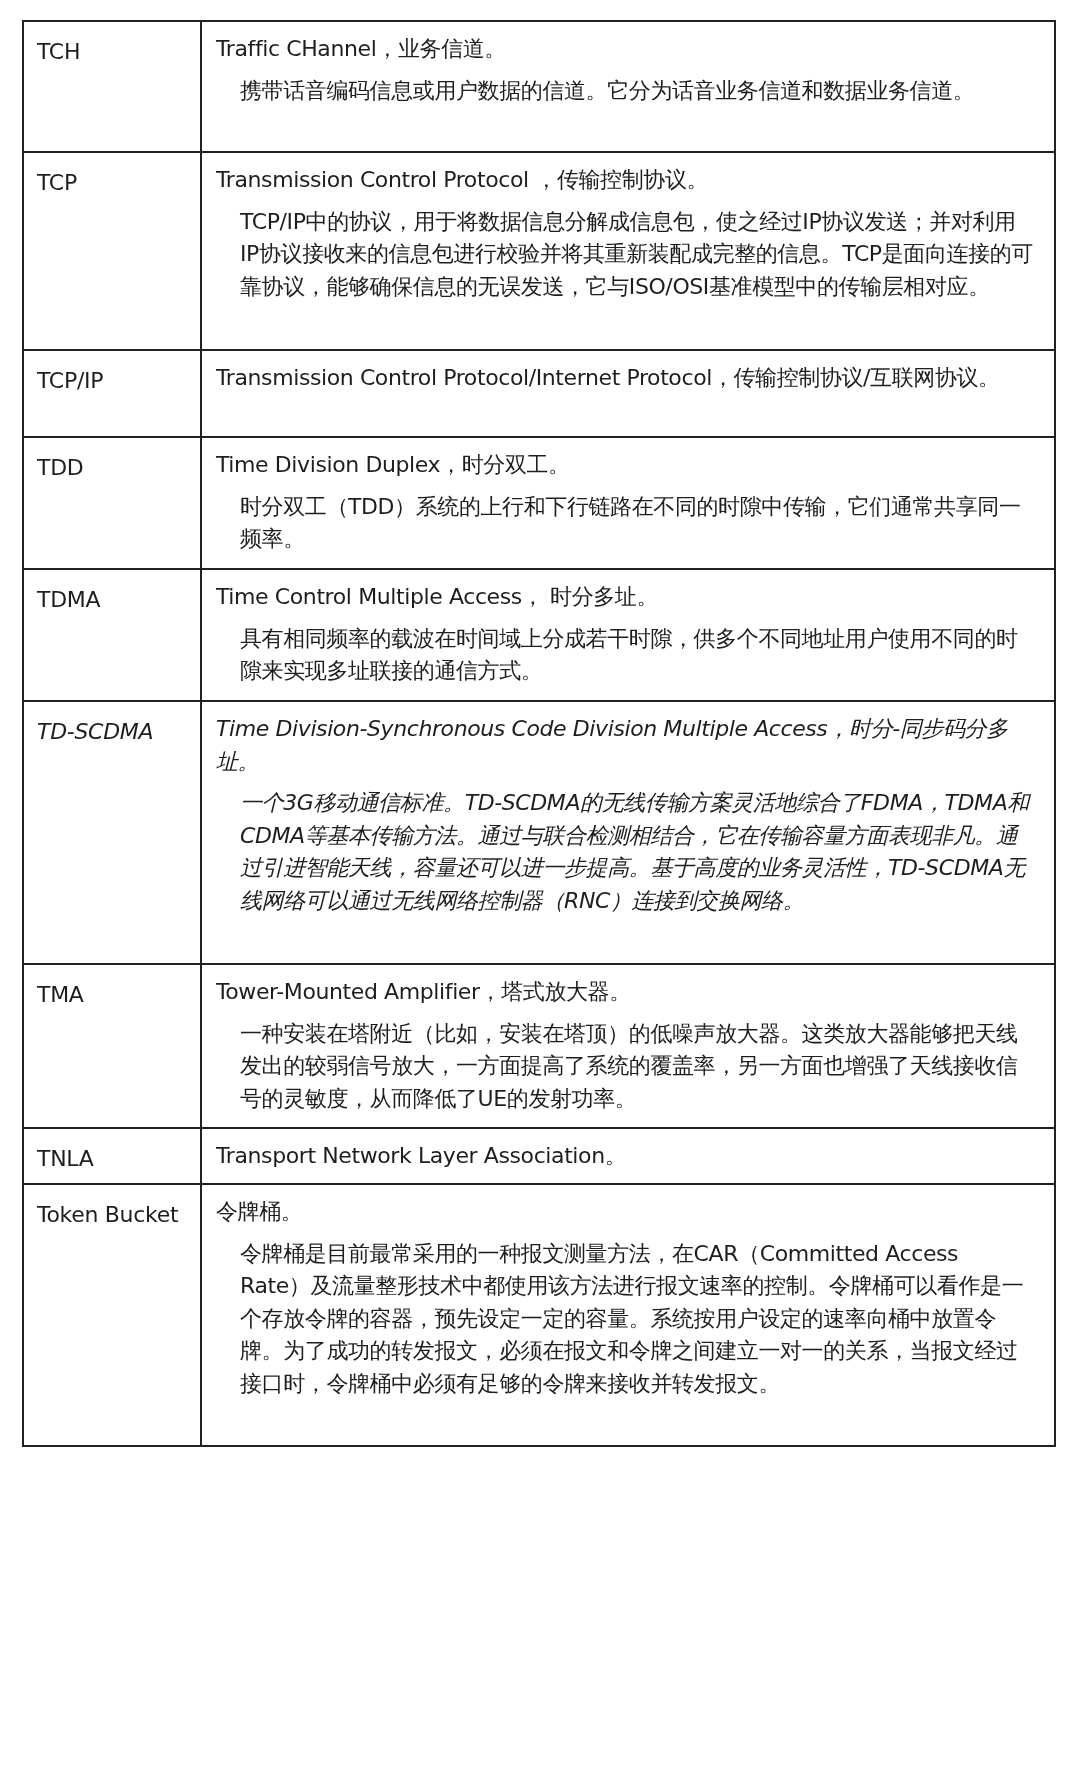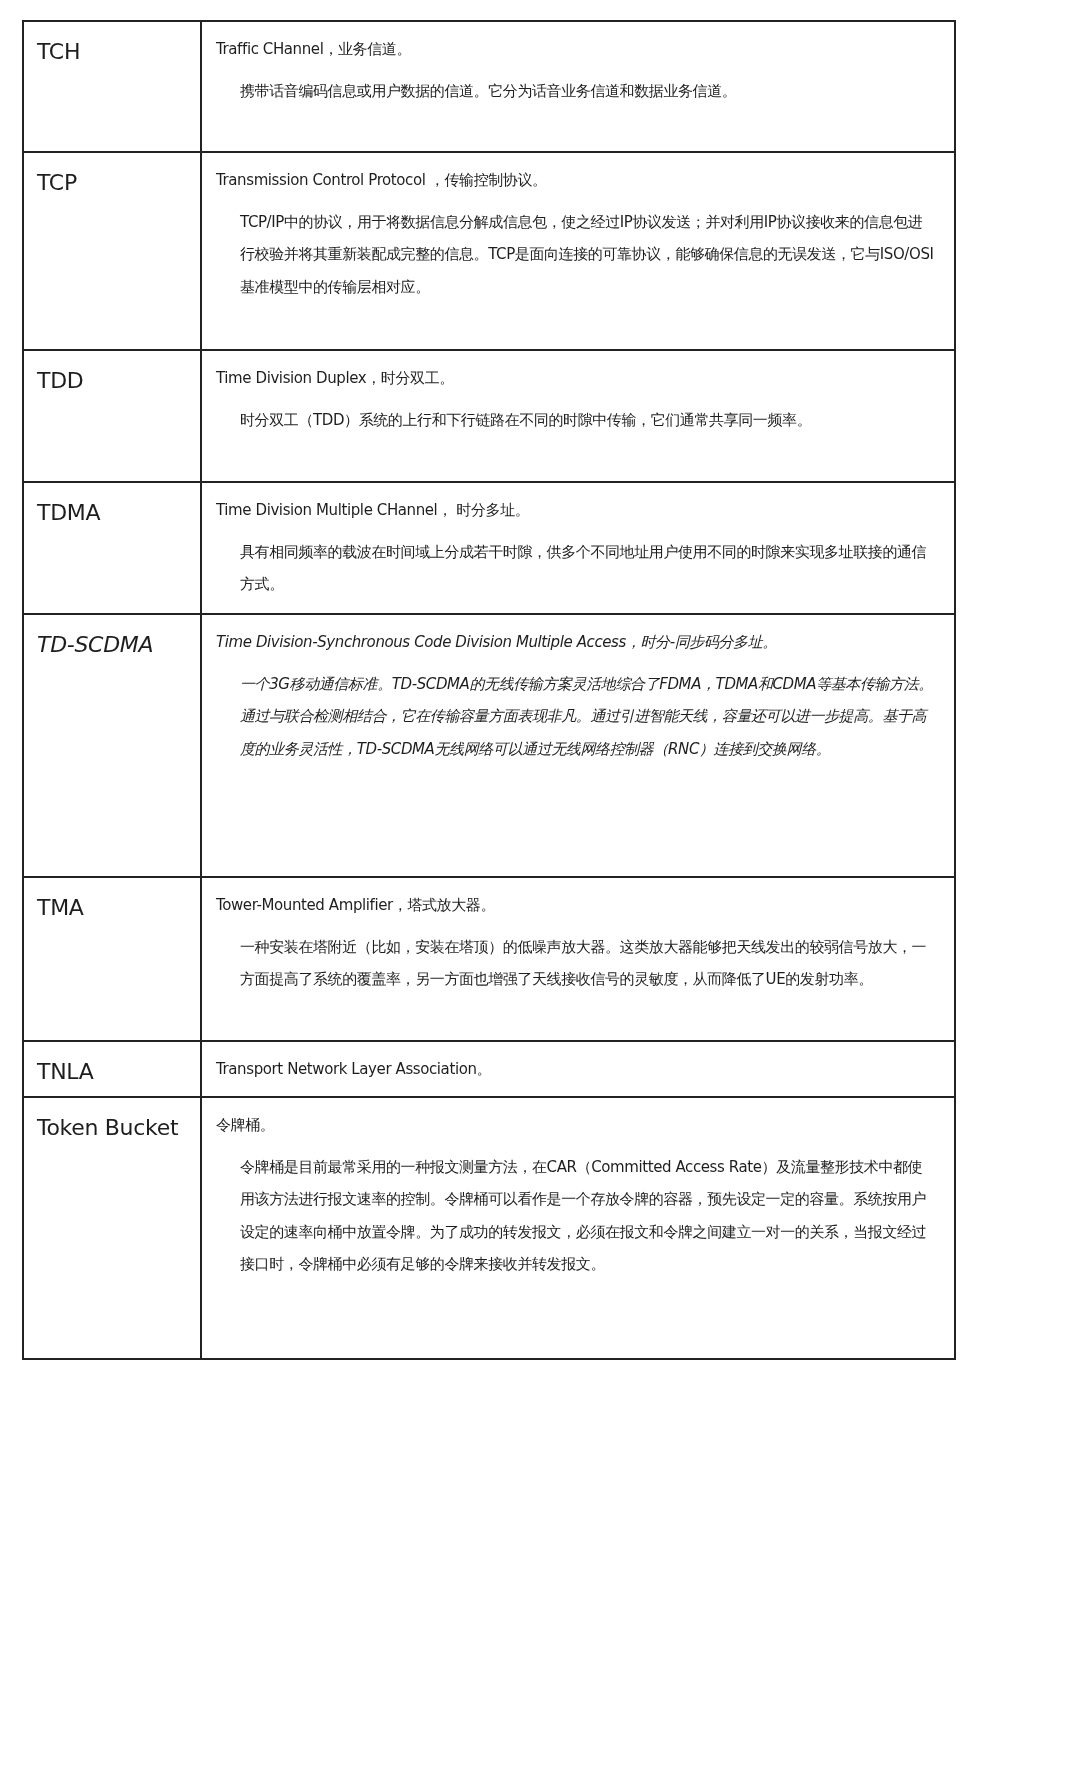--- a/index.html
+++ b/index.html
@@ -2,39 +2,39 @@
 <html><head>
 <meta charset="utf-8">
 <style>
   html, body { margin: 0; padding: 0; background: #ffffff; }
   body {
     width: 1080px; height: 1779px; position: relative; overflow: hidden;
     font-family: "DejaVu Sans", "Liberation Sans", sans-serif;
     color: #1e1e1e;
   }
   .glossary-table {
-    position: absolute; left: 22px; top: 20px; width: 934px;
+    position: absolute; left: 22px; top: 20px; width: 1034px;
     border-collapse: collapse; table-layout: fixed;
   }
   .glossary-table td {
     border: 2px solid #222;
     vertical-align: top;
     padding: 0;
   }
   .term-cell { width: 176px; }
   .term {
     display: block;
     padding: 14px 12px 0 13px;
     font-size: 22px;
     line-height: 32px;
     letter-spacing: -0.3px;
   }
   .desc {
     padding: 11px 20px 0 14px;
-    font-size: 15px;
+    font-size: 22px;
     line-height: 32.5px;
     letter-spacing: -0.4px;
   }
   .desc p { margin: 0; }
   .desc p.def { margin-top: 9px; margin-left: 24px; }
 </style>
 </head>
 <body>
 
 <table class="glossary-table">
@@ -54,38 +54,48 @@
       <td class="term-cell">
           <span class="term">TCP</span>
         </td>
       <td>
           <div class="desc">
             <p class="title">Transmission Control Protocol ，传输控制协议。</p>
             <p class="def">TCP/IP中的协议，用于将数据信息分解成信息包，使之经过IP协议发送；并对利用IP协议接收来的信息包进行校验并将其重新装配成完整的信息。TCP是面向连接的可靠协议，能够确保信息的无误发送，它与ISO/OSI基准模型中的传输层相对应。</p>
           </div>
         </td>
     </tr>
+    <tr style="height: 87px;">
+      <td class="term-cell">
+          <span class="term">TCP/IP</span>
+        </td>
+      <td>
+          <div class="desc">
+            <p class="title">Transmission Control Protocol/Internet Protocol，传输控制协议/互联网协议。</p>
+          </div>
+        </td>
+    </tr>
     <tr style="height: 132px;">
       <td class="term-cell">
           <span class="term">TDD</span>
         </td>
       <td>
           <div class="desc">
             <p class="title">Time Division Duplex，时分双工。</p>
             <p class="def">时分双工（TDD）系统的上行和下行链路在不同的时隙中传输，它们通常共享同一频率。</p>
           </div>
         </td>
     </tr>
     <tr style="height: 132px;">
       <td class="term-cell">
           <span class="term">TDMA</span>
         </td>
       <td>
           <div class="desc">
-            <p class="title">Time Division Multiple CHannel， 时分多址。</p>
+            <p class="title">Time Control Multiple Access， 时分多址。</p>
             <p class="def">具有相同频率的载波在时间域上分成若干时隙，供多个不同地址用户使用不同的时隙来实现多址联接的通信方式。</p>
           </div>
         </td>
     </tr>
     <tr style="height: 263px; font-style: italic;">
       <td class="term-cell">
           <span class="term">TD-SCDMA</span>
         </td>
       <td>
           <div class="desc">

